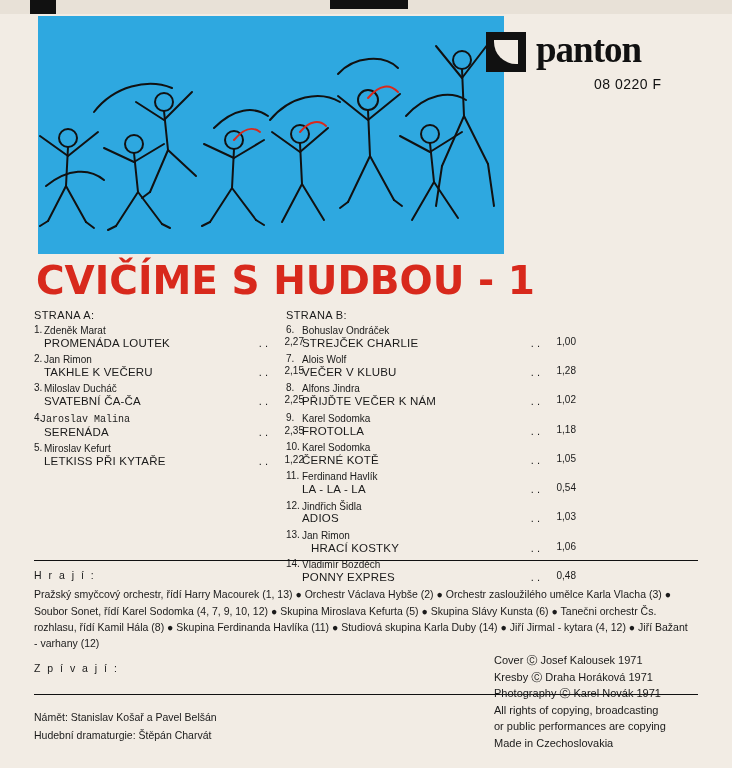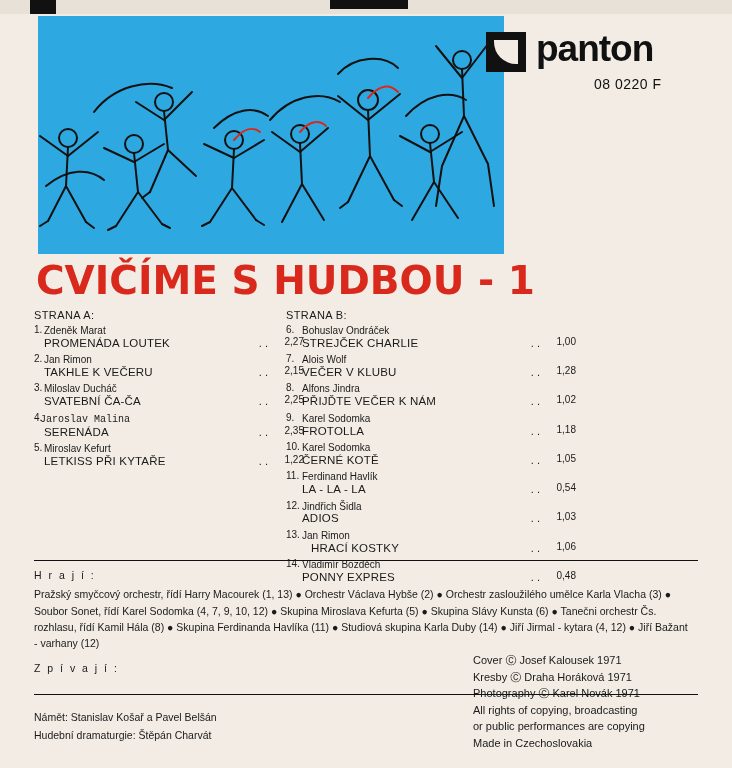--- a/index.html
+++ b/index.html
@@ -33,21 +33,21 @@
   }
   .logo-mark{
     position:absolute;left:0;top:2px;width:40px;height:40px;background:#111;
   }
   .logo-mark:after{
     content:"";position:absolute;left:8px;top:8px;width:24px;height:24px;
     background:#f2ece4;border-radius:0 0 0 22px;
   }
   .logo-text{
     position:absolute;left:50px;top:-2px;
-    font-family:Liberation Sans, sans-serif;
+    font-family:Liberation Serif, serif;
     font-size:37px;font-weight:bold;letter-spacing:-1px;color:#111;
   }
   .catno{
     position:absolute;left:108px;top:46px;
     font-size:14px;letter-spacing:.5px;color:#111;
   }
 
   
   .album-title{
     position:absolute;left:36px;top:258px;
@@ -100,21 +100,21 @@
   }
   .credits .hdr{letter-spacing:2px;font-size:10.5px;margin-bottom:3px;}
   .credits p{margin:0 0 2px 0;}
   .zpiv{margin-top:9px;}
 
   .notes{
     position:absolute;left:34px;top:708px;
     font-size:10.5px;line-height:1.75;
   }
   .rights{
-    position:absolute;right:29px;top:652px;width:230px;
+    position:absolute;right:8px;top:652px;width:230px;
     font-size:11px;line-height:1.5;text-align:left;
   }
 </style>
 </head>
 <body>
 
 <div class="sleeve">
 
   <div class="topstrip">
     <div class="blk" style="left:30px;width:26px;"></div>

